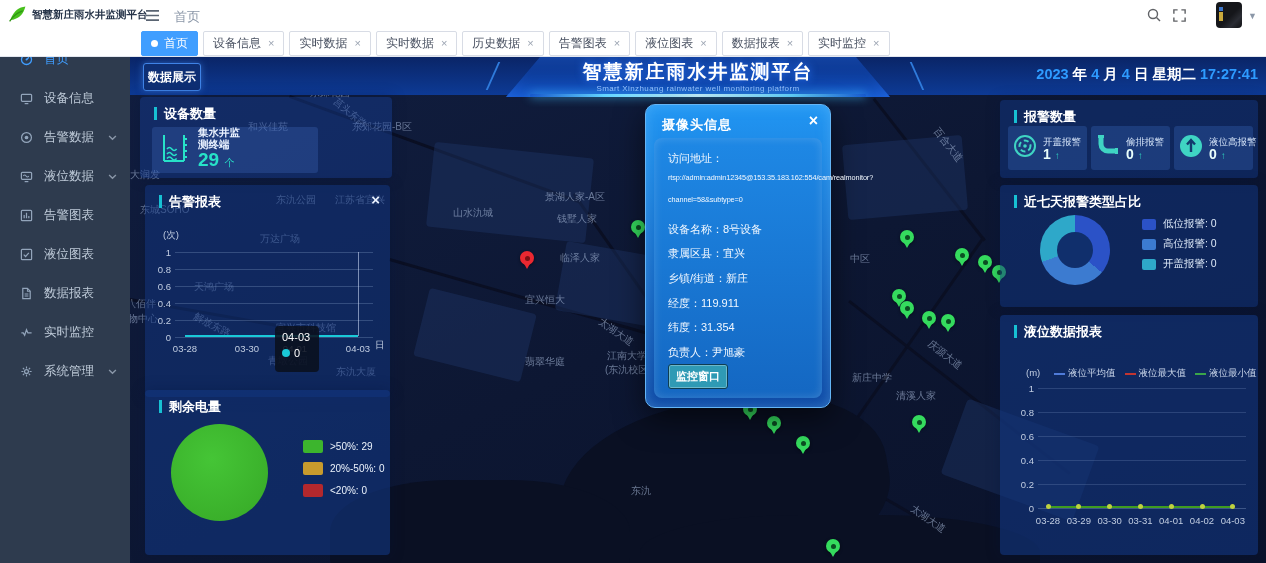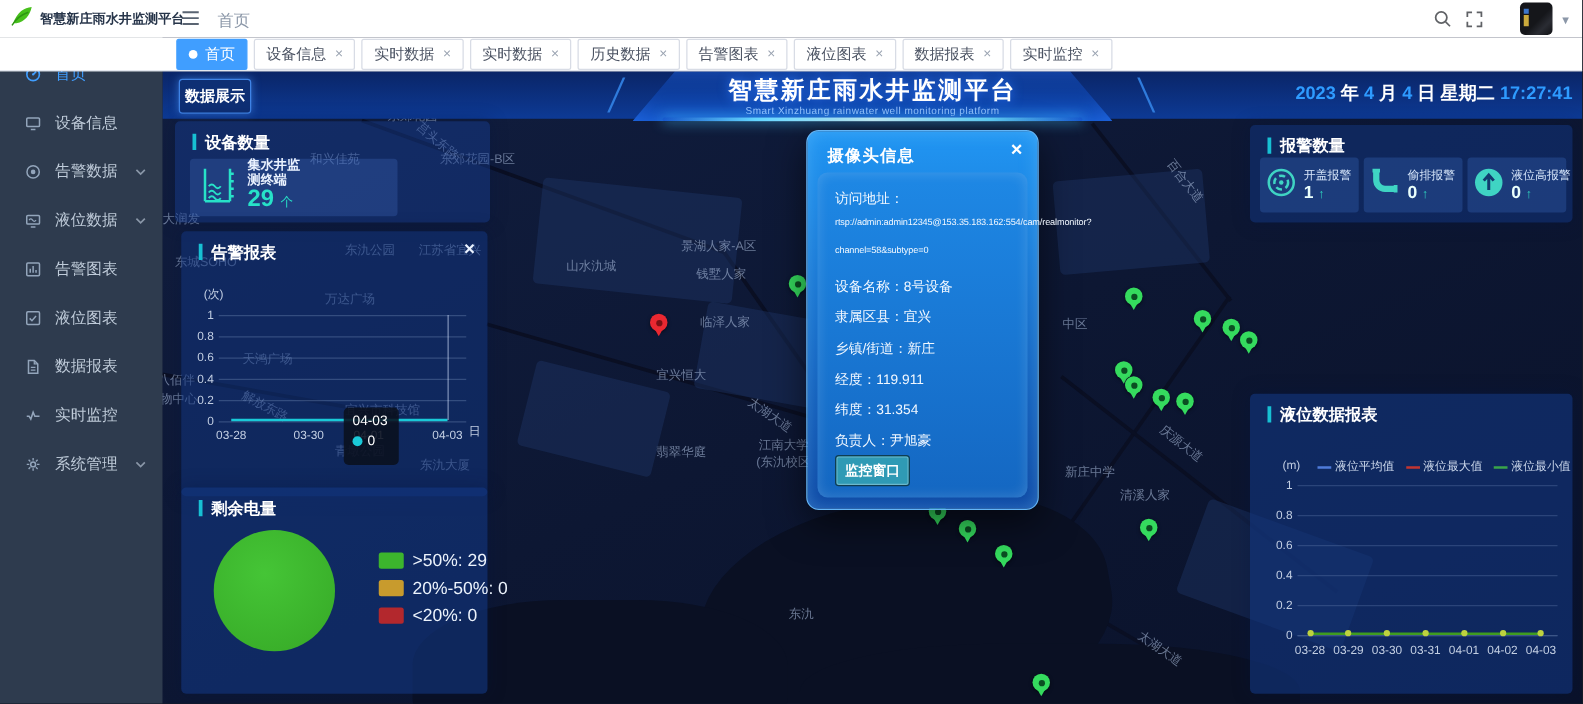--- a/index.html
+++ b/index.html
@@ -106,21 +106,21 @@
   .tt-date{font-size:11px;color:#fff;}
   .tt-row{display:flex;align-items:center;gap:4px;margin-top:4px;}
   .tt-dot{width:8px;height:8px;border-radius:50%;background:#1ac9d8;}
   .tt-val{font-size:11px;color:#fff;}
 
   #panel-battery{left:145px;top:390px;width:245px;height:165px;background:rgba(18,54,128,.62);}
   .pie{position:absolute;left:26px;top:34px;width:97px;height:97px;border-radius:50%;
     background:radial-gradient(circle at 42% 36%,#45c536,#36a826);}
   .leg-row{position:absolute;display:flex;align-items:center;gap:7px;}
   .leg-sw{width:20px;height:13px;border-radius:2px;}
-  .leg-tx{font-size:14px;color:#ecf3fc;white-space:nowrap;}
+  .leg-tx{font-size:10px;color:#ecf3fc;white-space:nowrap;}
 
   #panel-alarm-count{left:1000px;top:100px;width:258px;height:78px;}
   .astat{position:absolute;top:26px;width:79px;height:44px;background:rgba(64,114,206,.28);border-radius:3px;
     display:flex;align-items:center;gap:5px;padding-left:4px;box-sizing:border-box;}
   .astat-col{display:flex;flex-direction:column;line-height:13px;}
   .astat-lab{font-size:9.5px;color:#d7e6fa;white-space:nowrap;}
   .astat-val{font-size:14px;font-weight:bold;color:#eafffc;}
   .astat-arr{font-size:10px;color:#2fd4bf;font-weight:normal;}
 
   #panel-alarm-type{left:1000px;top:185px;width:258px;height:122px;}
@@ -369,20 +369,39 @@
               <path d="M13 19V8M9 11.5L13 7l4 4.5" fill="none" stroke="#123a6e" stroke-width="2.4"></path>
             </svg></span>
           <div class="astat-col">
             <span class="astat-lab">液位高报警</span>
             <span class="astat-val">0 <span class="astat-arr">↑</span></span>
           </div>
         </div>
       </div>
   </div>
 
+  <div class="panel" id="panel-alarm-type">
+    <div class="ptitle">近七天报警类型占比</div>
+    <div class="donut" id="type-donut" style="background: conic-gradient(rgb(43, 82, 199) 0deg, rgb(43, 82, 199) 130deg, rgb(60, 123, 208) 130deg, rgb(60, 123, 208) 250deg, rgb(46, 168, 201) 250deg, rgb(46, 168, 201) 360deg);"></div>
+    <div class="donut-hole"></div>
+    <div id="type-legend">
+        <div class="leg-row" style="left: 142px; top: 32px;">
+          <span class="tleg-sw" style="background: rgb(43, 82, 199);"></span>
+          <span class="tleg-tx">低位报警: 0</span>
+        </div>
+        <div class="leg-row" style="left: 142px; top: 52px;">
+          <span class="tleg-sw" style="background: rgb(60, 123, 208);"></span>
+          <span class="tleg-tx">高位报警: 0</span>
+        </div>
+        <div class="leg-row" style="left: 142px; top: 72px;">
+          <span class="tleg-sw" style="background: rgb(46, 168, 201);"></span>
+          <span class="tleg-tx">开盖报警: 0</span>
+        </div>
+      </div>
+  </div>
 
   <div class="panel" id="panel-level">
     <div class="ptitle">液位数据报表</div>
     <div class="ax-unit" style="left:26px;top:52px;">(m)</div>
     <div class="lvl-leg" id="level-legend">
         <span class="lvl-leg-item">
           <span class="lvl-dash" style="background: rgb(79, 123, 217);"></span>
           <span class="lvl-tx">液位平均值</span>
         </span>
         <span class="lvl-leg-item">

